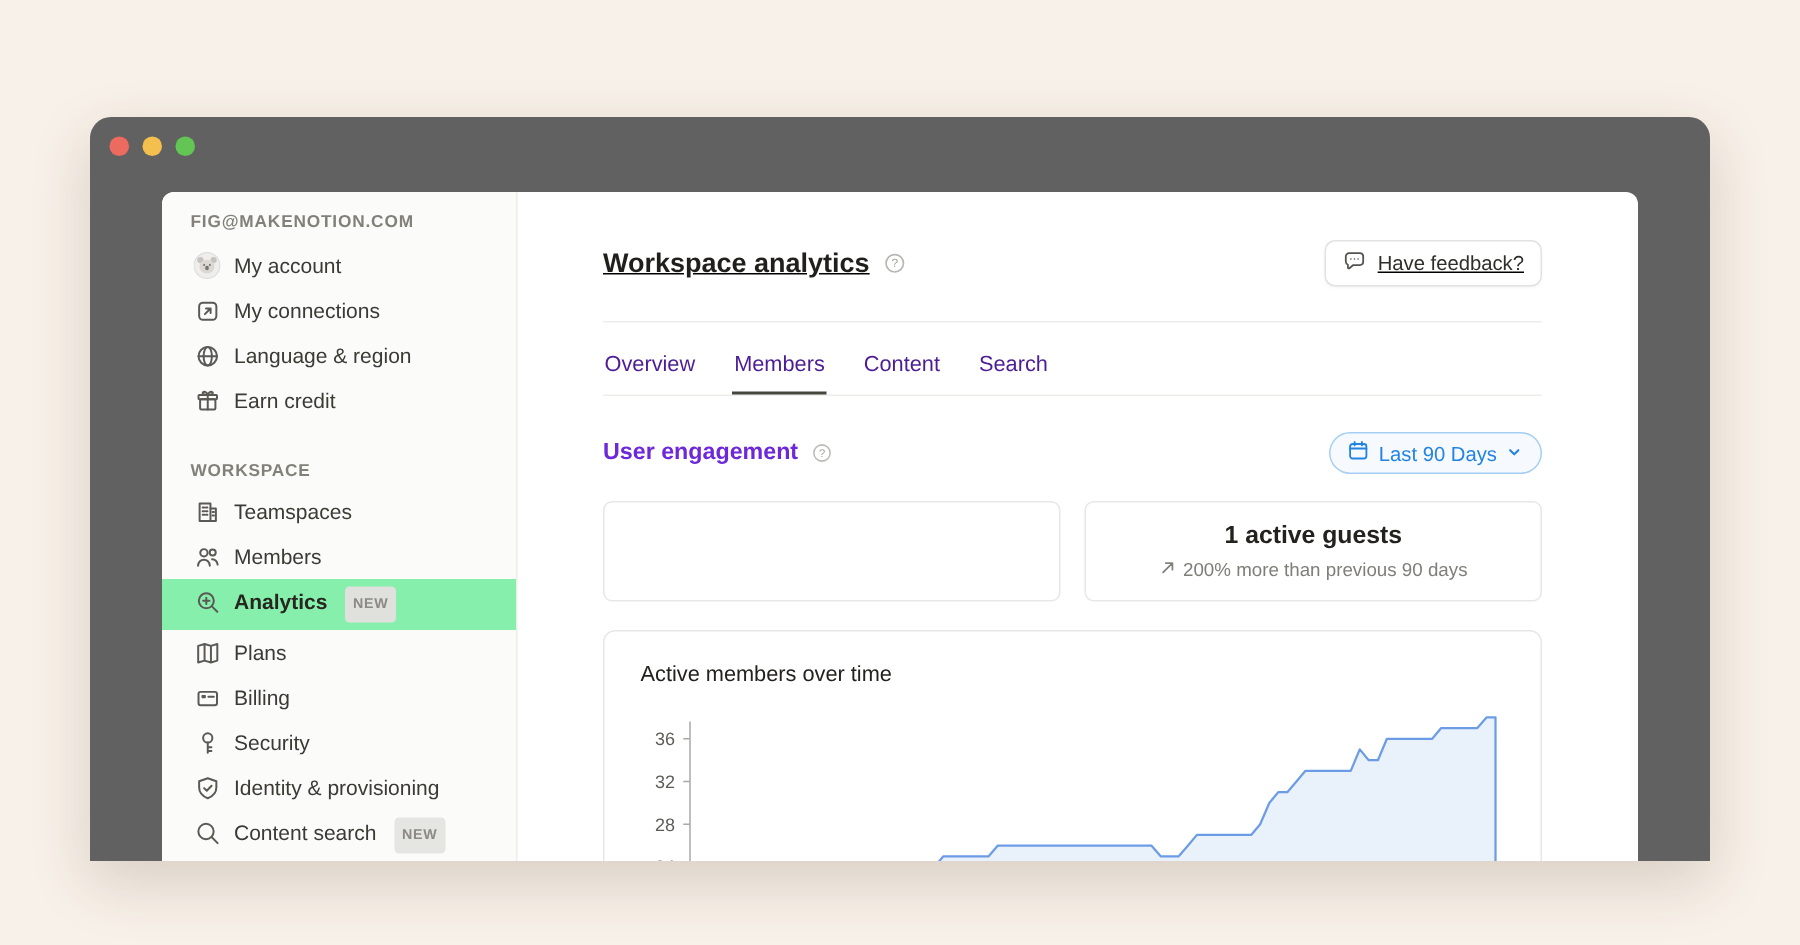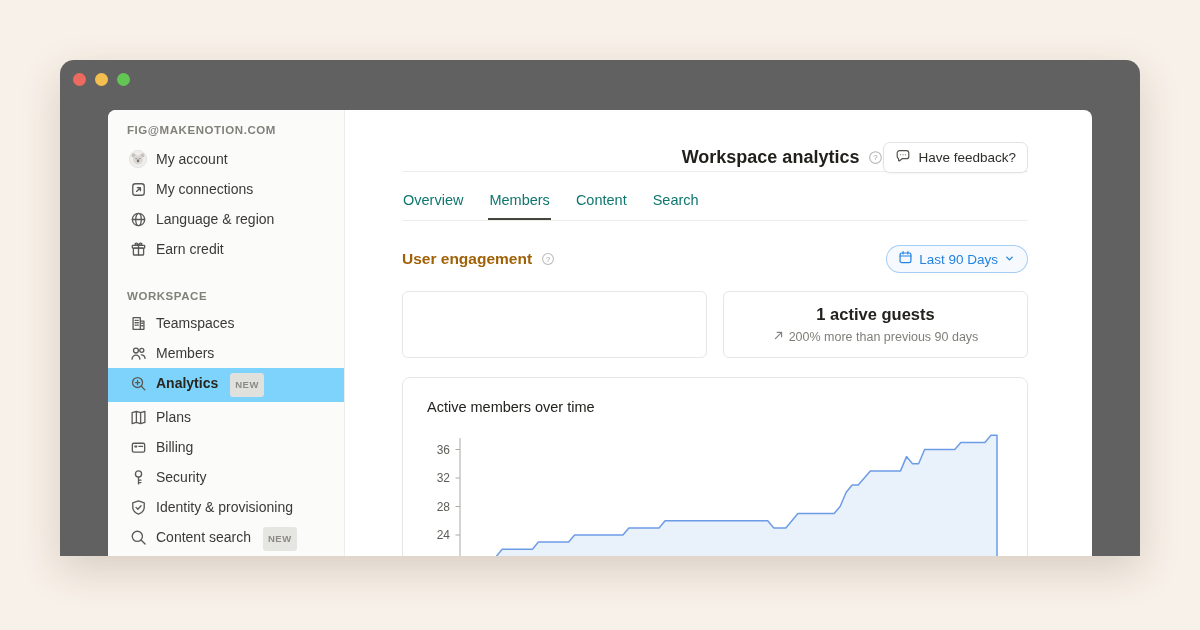--- a/index.html
+++ b/index.html
@@ -3,21 +3,21 @@
 <meta charset="utf-8">
 <style>
   html,body{margin:0;padding:0;}
   body{
     width:1200px;height:630px;overflow:hidden;position:relative;
     background:#f8f1e9;
     font-family:"Liberation Sans", sans-serif;
     -webkit-font-smoothing:antialiased;
   }
   .window{
-    position:absolute;left:60px;top:60px;width:1080px;height:496px;
+    position:absolute;left:60px;top:78px;width:1080px;height:496px;
     background:#616161;border-radius:14px 14px 0 0;
     box-shadow:0 14px 40px rgba(70,50,30,.18);
   }
   .traffic{position:absolute;top:13px;left:13px;display:flex;gap:9px;}
   .traffic .dot{width:13px;height:13px;border-radius:50%;}
   .panel{
     position:absolute;left:48px;right:48px;top:50px;bottom:0;
     background:#ffffff;border-radius:8px 8px 0 0;display:flex;overflow:hidden;
   }
   
@@ -28,45 +28,45 @@
   .side-section-label{
     font-size:11.5px;font-weight:700;color:#828179;letter-spacing:.55px;
     padding:2px 14px 2px 19px;margin-bottom:6px;
   }
   .side-section-label.workspace{margin-top:24px;margin-bottom:4px;}
   .side-item{
     display:flex;align-items:flex-start;gap:9px;
     padding:5px 12px 5px 21px;font-size:14px;line-height:20px;color:#3b3a35;cursor:pointer;
   }
   .side-item .icon{flex:0 0 auto;width:18px;height:18px;display:flex;align-items:center;justify-content:center;margin-top:1px;}
-  .side-item.selected{background:#7dd3fc;font-weight:700;color:#27261f;}
+  .side-item.selected{background:#86efac;font-weight:700;color:#27261f;}
   .side-label{min-width:0;}
   .badge{
     align-self:center;font-size:9.5px;font-weight:700;letter-spacing:.5px;color:#8b8a85;
     background:#e5e5e2;border-radius:3px;padding:2px 5px;margin-left:3px;white-space:nowrap;
   }
   .side-item.selected .badge{background:#e0e0dd;}
   
   .main{flex:1;min-width:0;padding:34px 64px 0 57px;box-sizing:border-box;}
-  .title-row{display:flex;align-items:center;justify-content:flex-end;height:27px;margin-bottom:0;}
+  .title-row{display:flex;align-items:center;justify-content:space-between;height:27px;margin-bottom:25px;text-decoration:underline;}
   .title-group{display:flex;align-items:center;gap:9px;}
   .page-title{font-size:18px;font-weight:700;color:#201f1b;margin:0;}
   .help{display:flex;align-items:center;cursor:pointer;}
   .feedback-btn{
     display:flex;align-items:center;gap:7px;background:#fff;border:1px solid #e2e2e0;
     border-radius:7px;padding:5px 11px;font-size:13.5px;color:#2f2e2a;font-family:inherit;
     box-shadow:0 1px 2px rgba(0,0,0,.04);cursor:pointer;
   }
   .divider{border:none;border-top:1px solid #ededeb;margin:0;}
   .tabs{display:flex;gap:24px;border-bottom:1px solid #ededeb;margin-top:11px;}
-  .tab{padding:9px 1px 12px;font-size:14.5px;color:#0f766e;cursor:pointer;}
+  .tab{padding:9px 1px 12px;font-size:14.5px;color:#4c1d95;cursor:pointer;}
   .tab.selected{box-shadow:inset 0 -2px 0 #45443d;font-weight:500;}
   .section-row{display:flex;align-items:center;justify-content:space-between;margin-top:23px;height:30px;}
   .section-title-group{display:flex;align-items:center;gap:9px;}
-  .section-title{font-size:15.5px;font-weight:700;color:#a16207;margin:0;}
+  .section-title{font-size:15.5px;font-weight:700;color:#6d28d9;margin:0;}
   .range-pill{
     display:flex;align-items:center;gap:6px;border:1px solid rgba(35,131,226,.38);
     background:rgba(35,131,226,.045);color:#2383e2;border-radius:15px;
     padding:4px 12px 4px 11px;font-size:13.5px;font-family:inherit;cursor:pointer;white-space:nowrap;
   }
   .stats-row{display:flex;gap:16px;margin-top:17px;}
   .stat-card{
     flex:1;background:#fff;border:1px solid #e7e7e5;border-radius:6px;
     text-align:center;padding:13px 10px 13px;box-sizing:border-box;
   }

